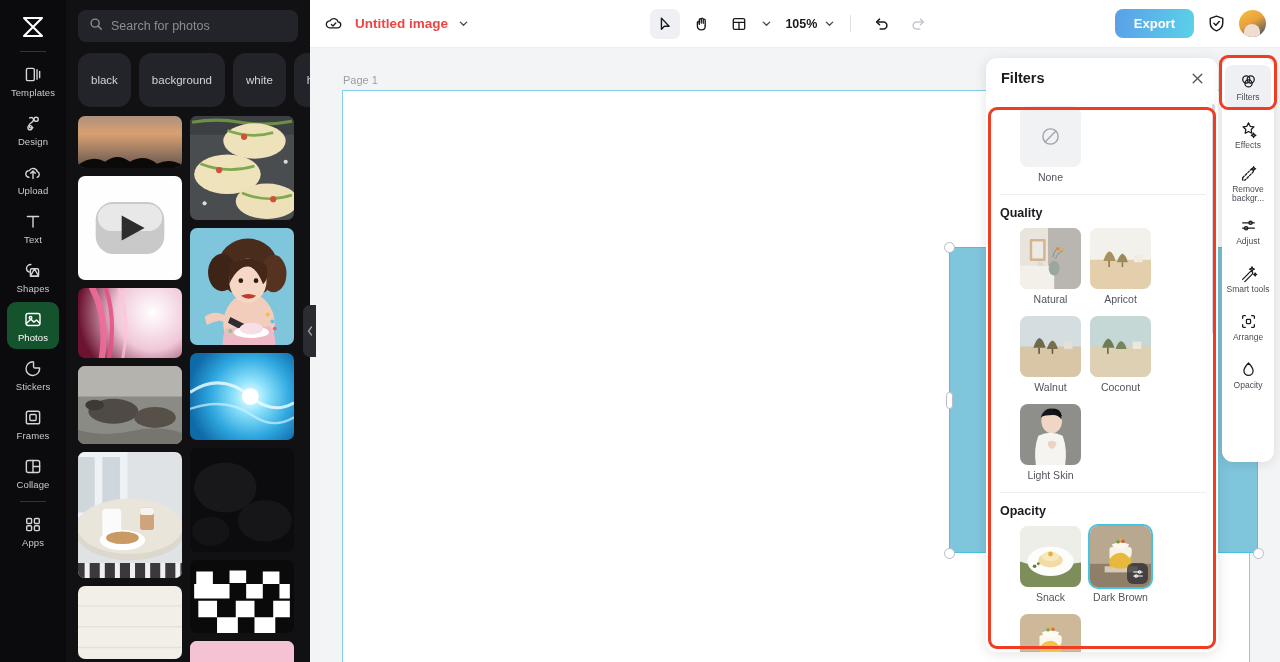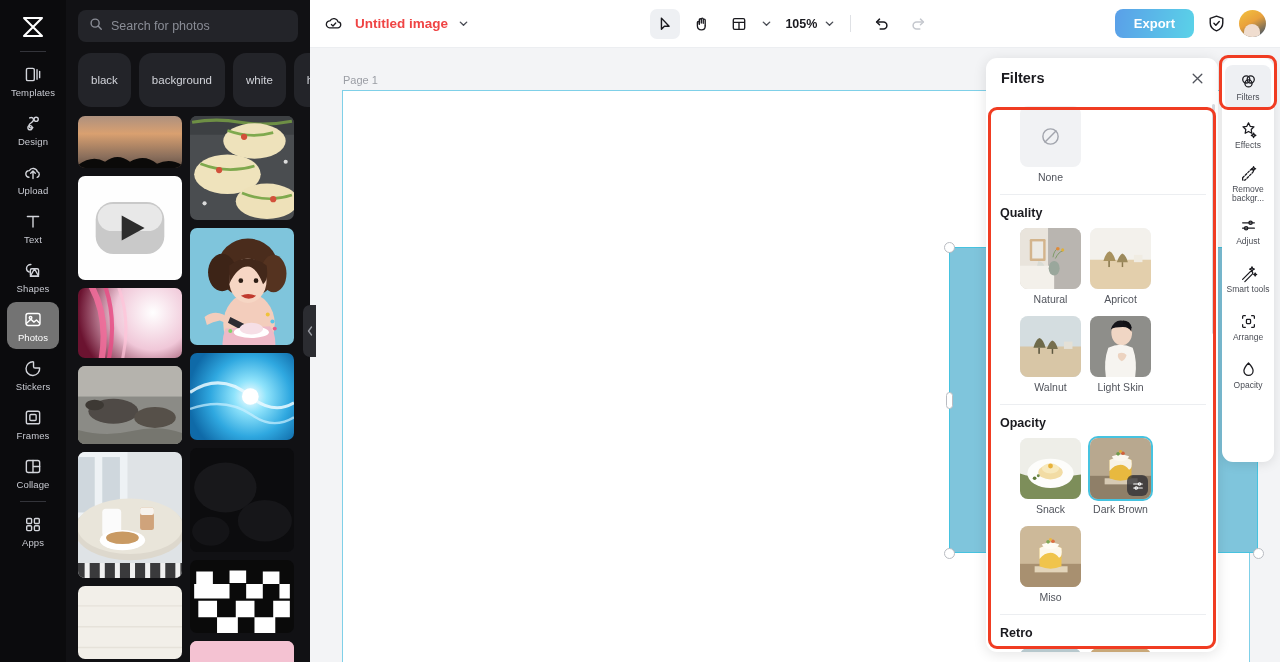--- a/index.html
+++ b/index.html
@@ -17,21 +17,21 @@
     background: #0b0b0d; display: flex; flex-direction: column; align-items: center;
     padding-top: 10px; overflow: hidden;
   }
   .logo { width: 36px; height: 34px; display: flex; align-items: center; justify-content: center; margin-bottom: 4px; }
   .rail-sep { width: 26px; height: 1px; background: #33343a; margin: 3px 0 5px; }
   .rail-item {
     width: 52px; min-height: 47px; border-radius: 9px;
     display: flex; flex-direction: column; align-items: center; justify-content: center;
     gap: 3px; cursor: pointer; margin-bottom: 2px; flex: none;
   }
-  .rail-item.active { background: #737373; }
+  .rail-item.active { background: #14532d; }
   .rail-item .ri-ico { width: 22px; height: 21px; display: flex; align-items: center; justify-content: center; }
   .rail-item .ri-lab {
     font-size: 9.5px; color: #c9cbd2; letter-spacing: .1px; text-align: center; line-height: 10px;
   }
   .rail-item.active .ri-lab { color: #ffffff; }
 
   
   .photos-panel {
     position: absolute; left: 66px; top: 0; width: 244px; height: 662px;
     background: #111114; overflow: hidden;
@@ -712,20 +712,33 @@
                     <rect width="100" height="100" fill="#d4dde0"></rect>
                     <rect y="50" width="100" height="50" fill="#d8c6a6"></rect>
                     <path d="M22 52 q4-14 10-16 q6 2 10 16z" fill="#6e6a4a"></path>
                     <path d="M44 54 q4-12 9-14 q6 2 9 14z" fill="#776f4e"></path>
                     <rect x="72" y="42" width="14" height="12" fill="#e4e0d6"></rect>
                     <rect x="30" y="52" width="2.6" height="10" fill="#5d5740"></rect>
                     <rect x="52" y="54" width="2.4" height="8" fill="#5d5740"></rect>
                   </svg>
                 </div>
                 <div class="flabel">Walnut</div>
+              </div>
+              <div class="fitem">
+                <div class="fthumb">
+                  <svg class="ph-img" viewBox="0 0 100 100" preserveAspectRatio="xMidYMid slice">
+                    <rect width="100" height="100" fill="#c6d8d6"></rect>
+                    <rect y="50" width="100" height="50" fill="#ded0b2"></rect>
+                    <path d="M20 52 q4-13 10-15 q6 2 10 15z" fill="#6e7c54"></path>
+                    <path d="M42 54 q4-12 9-13 q6 2 9 13z" fill="#78855c"></path>
+                    <rect x="70" y="42" width="14" height="12" fill="#ece8dc"></rect>
+                    <rect x="28" y="52" width="2.6" height="10" fill="#5f6a48"></rect>
+                  </svg>
+                </div>
+                <div class="flabel">Coconut</div>
               </div>
               <div class="fitem">
                 <div class="fthumb">
                   <svg class="ph-img" viewBox="0 0 100 100" preserveAspectRatio="xMidYMid slice">
                     <rect width="100" height="100" fill="#8e8e8a"></rect>
                     <ellipse cx="52" cy="28" rx="17" ry="20" fill="#f0d6c4"></ellipse>
                     <path d="M34 22 q6-18 22-14 q14 4 12 18 q-4-8 -14-8 q-14 0-20 4z" fill="#15151a"></path>
                     <path d="M30 52 q20-10 40 0 q8 22 4 48 H26 q-4-26 4-48z" fill="#f6f4f0"></path>
                     <path d="M46 62 q8-4 14 2 q-2 8 -8 10 q-8-4 -6-12z" fill="#ecd3c0"></path>
                     <path d="M54 10 q10 0 12 10" stroke="#101014" stroke-width="5" fill="none"></path>

